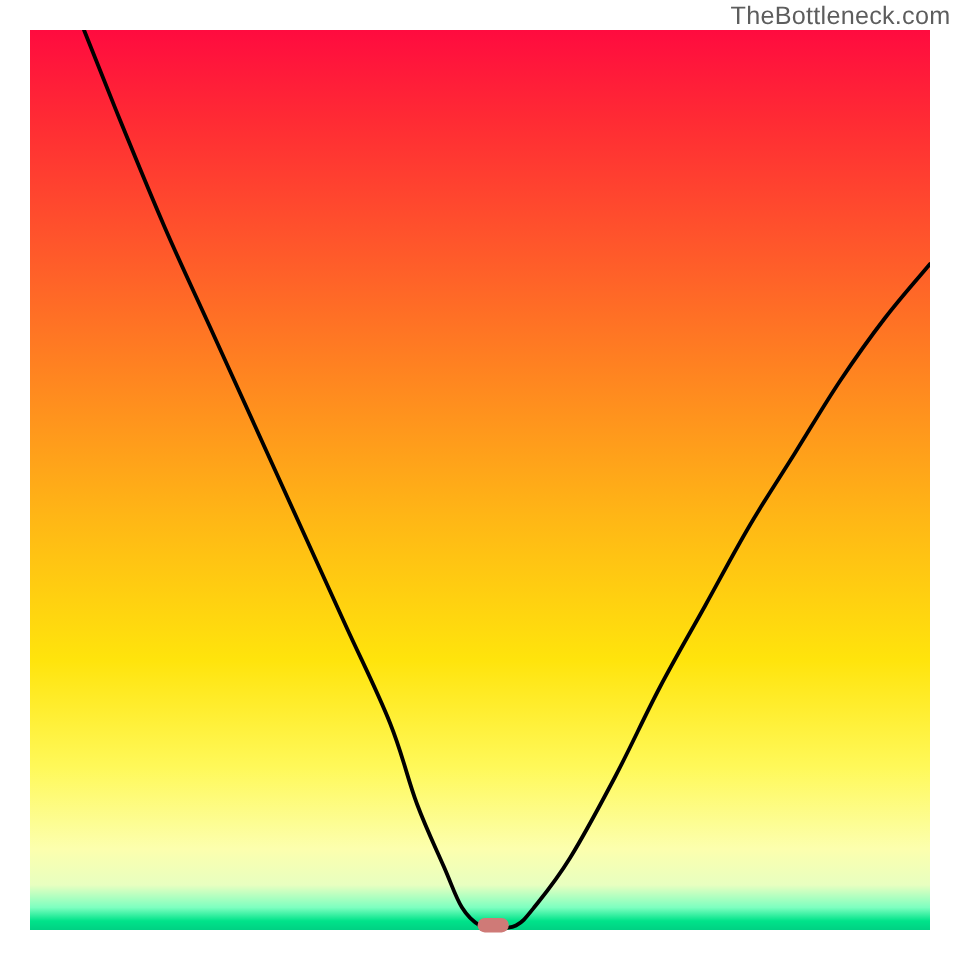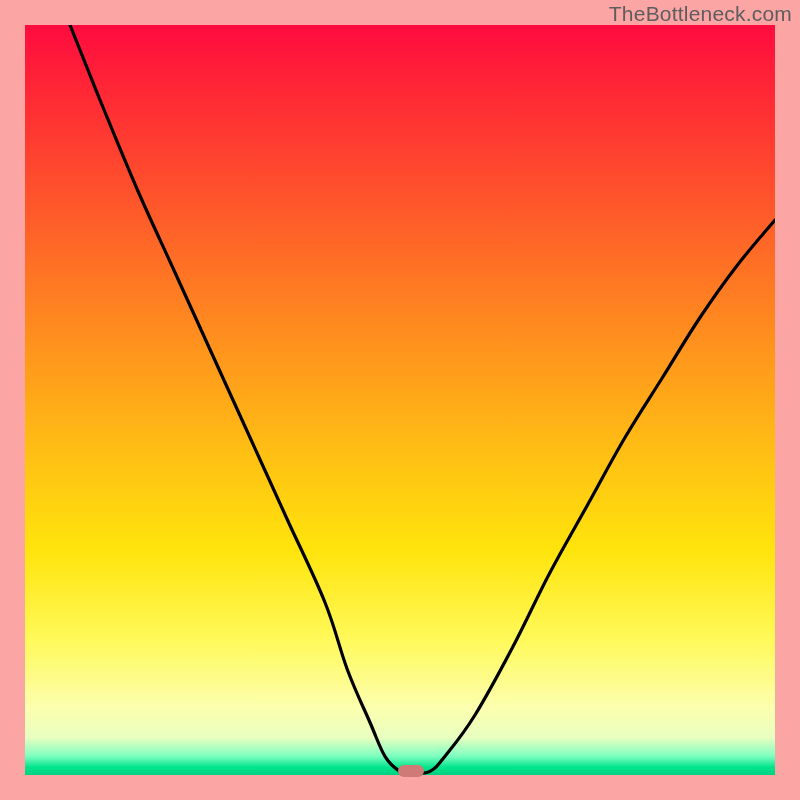--- a/index.html
+++ b/index.html
@@ -7,21 +7,21 @@
     padding: 0;
     width: 800px;
     height: 800px;
     overflow: hidden;
     background: #000;
     font-family: Arial, Helvetica, sans-serif;
   }
   .frame {
     position: absolute;
     inset: 0;
-    background: #fca5a5;
+    background: #ffffff;
   }
   .plot {
     position: absolute;
     left: 25px;
     top: 25px;
     width: 750px;
     height: 750px;
     
     background: linear-gradient(
       to bottom,

